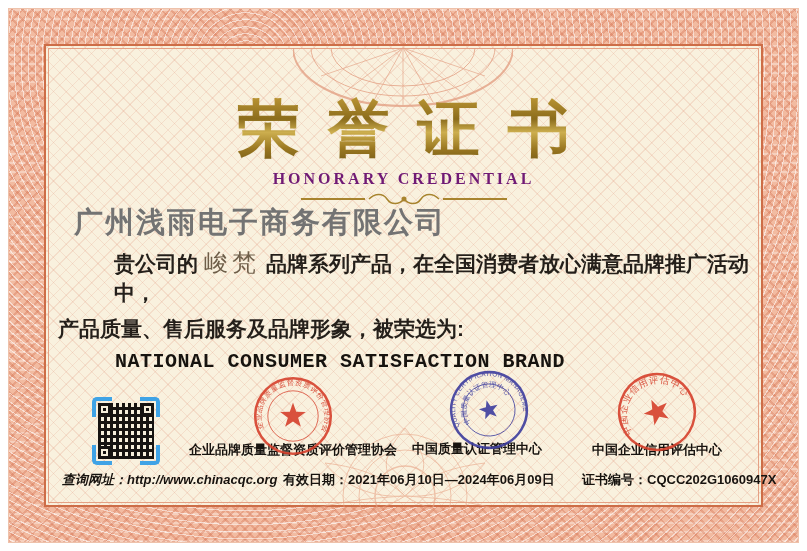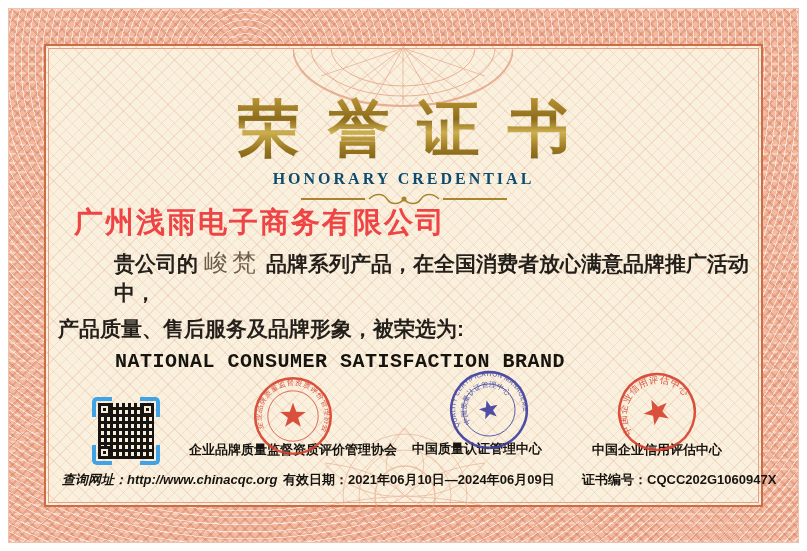--- a/index.html
+++ b/index.html
@@ -35,27 +35,27 @@
   .title{
     font-family:"Liberation Serif","DejaVu Serif",serif;font-weight:700;font-size:62px;line-height:66px;
     letter-spacing:28px;margin-right:-28px;
     background:linear-gradient(180deg,#c9a13a 0%,#8f6f1d 35%,#dcbd58 55%,#a07c22 80%,#7c601a 100%);
     -webkit-background-clip:text;background-clip:text;color:transparent;
     text-shadow:0 0 1px rgba(122,94,26,.15);
   }
   .subtitle-row{position:absolute;top:170px;left:0;width:807px;text-align:center;}
   .subtitle{
     font-family:"Liberation Serif","DejaVu Serif",serif;font-weight:700;font-size:16px;
-    letter-spacing:3px;color:#0c4a6e;
+    letter-spacing:3px;color:#701a75;
   }
   .flourish-row{position:absolute;top:192px;left:0;width:807px;display:flex;justify-content:center;}
 
   .company{
     position:absolute;top:203px;left:74px;
-    font-size:29px;font-weight:700;color:#ef4444;letter-spacing:2px;
+    font-size:29px;font-weight:700;color:#737373;letter-spacing:2px;
   }
   .para{position:absolute;left:58px;top:247px;width:700px;color:#241f1a;font-size:21px;font-weight:600;}
   .para .l1{padding-left:56px;}
   .para .l2{margin-top:8px;}
   .brand{
     font-family:"Liberation Serif","DejaVu Serif",serif;font-weight:400;color:#6e5e49;
     font-size:24px;letter-spacing:4px;padding:0 6px;
   }
   .award-cn{
     position:absolute;top:303px;left:0;width:807px;text-align:center;

